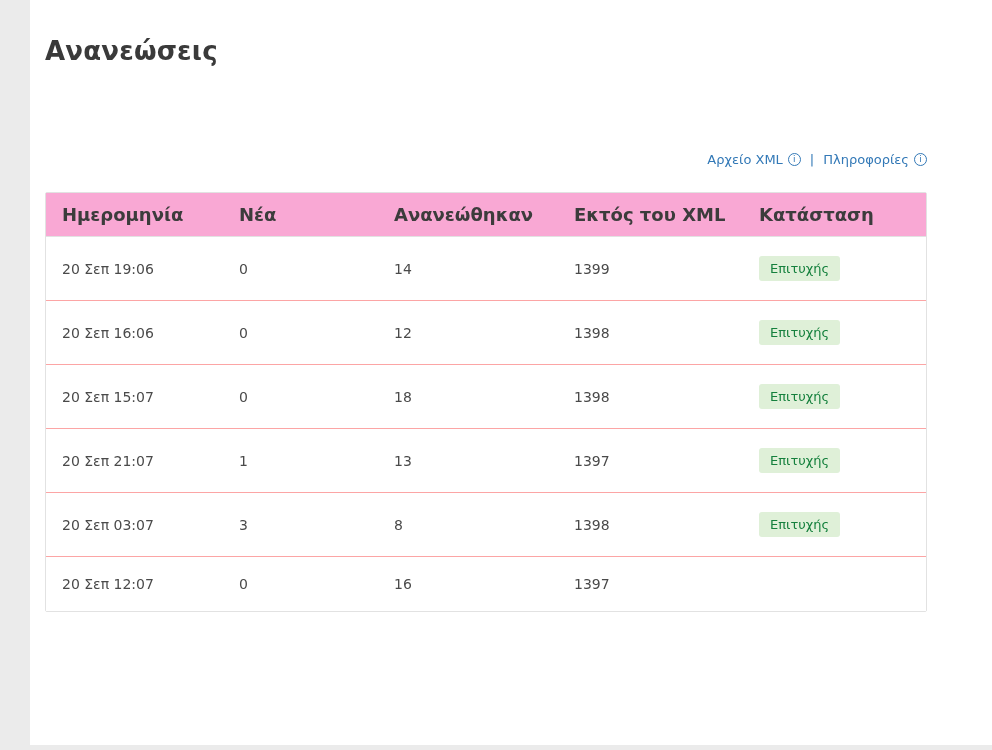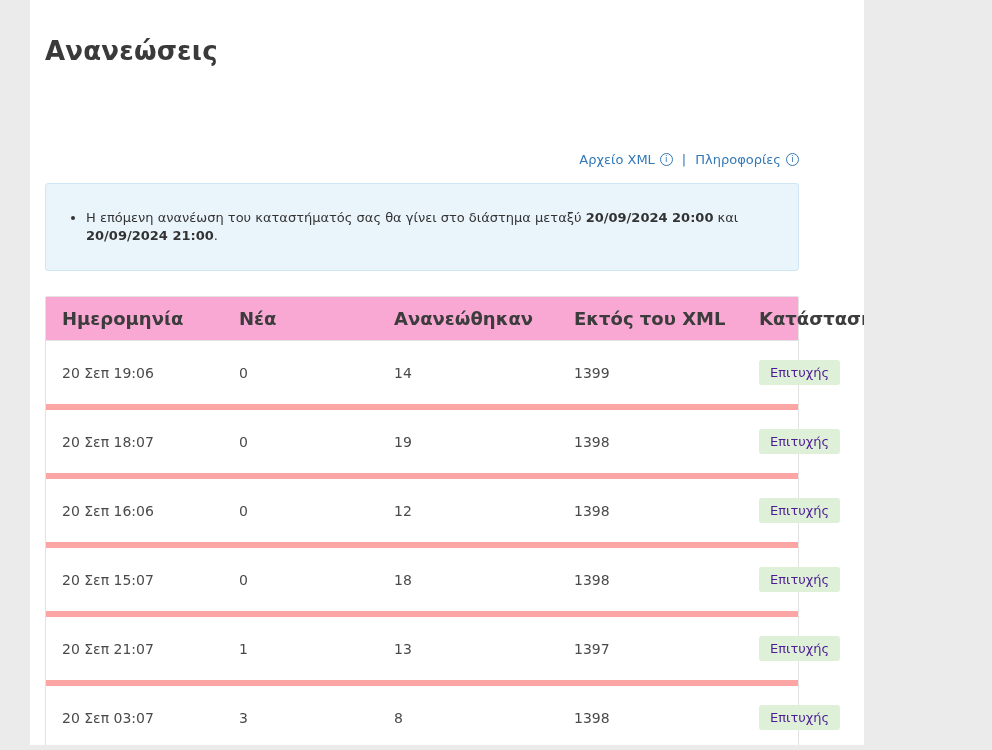--- a/index.html
+++ b/index.html
@@ -7,21 +7,21 @@
   body {
     background: #ebebeb;
     font-family: "DejaVu Sans", "Liberation Sans", sans-serif;
     color: #404040;
     width: 992px;
     height: 750px;
     overflow: hidden;
   }
   .page {
     margin-left: 30px;
-    width: 834px;
+    width: 962px;
     height: 745px;
     background: #ffffff;
     padding: 0 65px 0 15px;
     overflow: hidden;
   }
   .page-title {
     margin: 36px 0 0 0;
     font-size: 26px;
     font-weight: 700;
     color: #3a3a3a;
@@ -94,29 +94,29 @@
     text-align: left;
     font-weight: 700;
     color: #3c3c3c;
     padding: 11px 16px;
     font-size: 18px;
     border-bottom: 1px solid #e2e2e2;
   }
   tbody td {
     padding: 19px 16px;
     color: #4a4a4a;
-    border-bottom: 6px solid #fca5a5;
+    border-bottom: 1px solid #fca5a5;
     background: #ffffff;
   }
   tbody tr:last-child td { border-bottom: none; }
   .badge {
     display: inline-block;
     padding: 5px 11px;
     background: #dff0d8;
-    color: #4c1d95;
+    color: #15803d;
     border-radius: 3px;
     font-size: 13px;
   }
 </style>
 </head>
 <body>
 
 <div class="page">
 
   <h1 class="page-title">Ανανεώσεις</h1>
@@ -124,25 +124,20 @@
   <div class="toolbar">
     <a>
         <span>Αρχείο XML</span>
         <span class="info-icon">i</span>
       </a><span class="sep">|</span><a>
         <span>Πληροφορίες</span>
         <span class="info-icon">i</span>
       </a>
   </div>
 
-  <div class="alert">
-    <ul>
-      <li><span>Η επόμενη ανανέωση του καταστήματός σας θα γίνει στο διάστημα μεταξύ </span><span class="b">20/09/2024 20:00</span><span> και </span><span class="b">20/09/2024 21:00</span><span>.</span></li>
-    </ul>
-  </div>
 
   <div class="table-wrap">
     <table>
       <colgroup>
           <col class="c1">
           <col class="c2">
           <col class="c3">
           <col class="c4">
           <col class="c5">
         </colgroup>
@@ -157,27 +152,20 @@
       </thead>
       <tbody>
         <tr>
           <td>20 Σεπ 19:06</td>
           <td>0</td>
           <td>14</td>
           <td>1399</td>
           <td><span class="badge">Επιτυχής</span></td>
         </tr>
         <tr>
-          <td>20 Σεπ 18:07</td>
-          <td>0</td>
-          <td>19</td>
-          <td>1398</td>
-          <td><span class="badge">Επιτυχής</span></td>
-        </tr>
-        <tr>
           <td>20 Σεπ 16:06</td>
           <td>0</td>
           <td>12</td>
           <td>1398</td>
           <td><span class="badge">Επιτυχής</span></td>
         </tr>
         <tr>
           <td>20 Σεπ 15:07</td>
           <td>0</td>
           <td>18</td>

